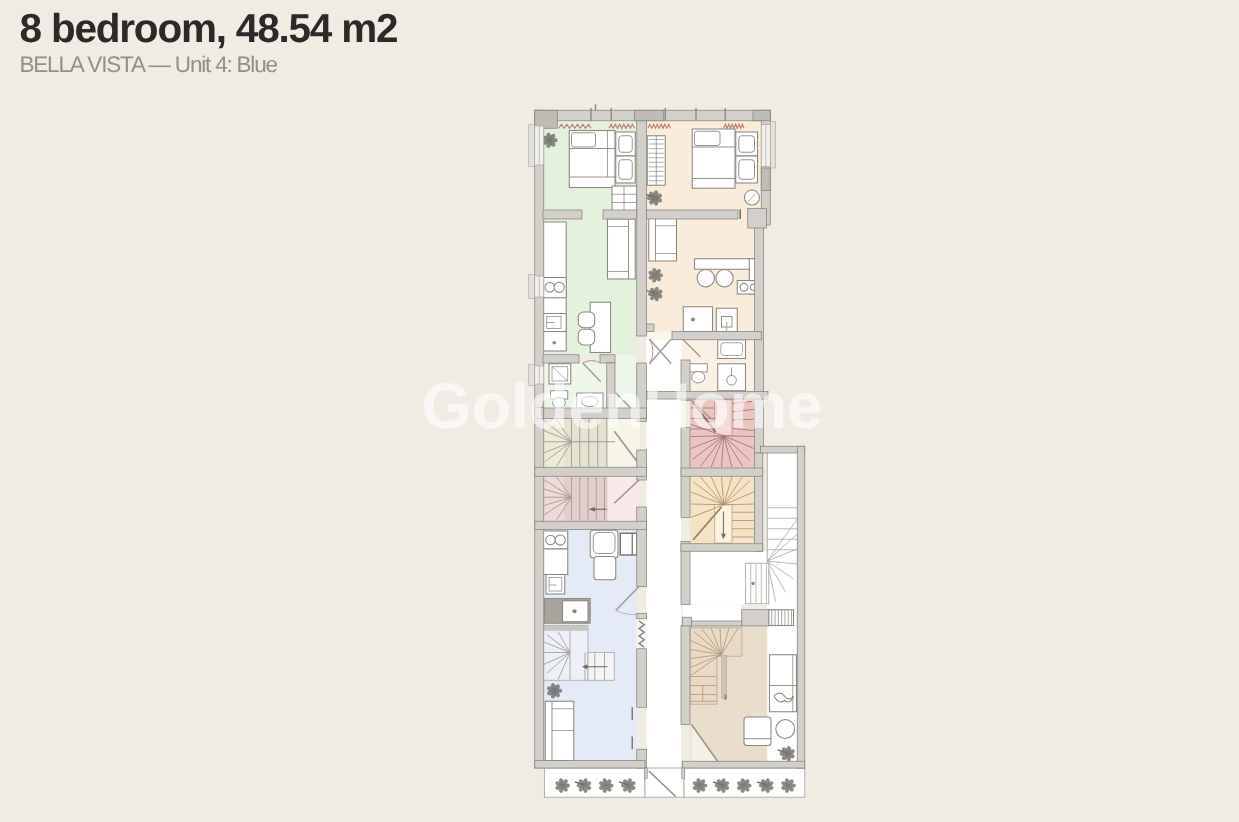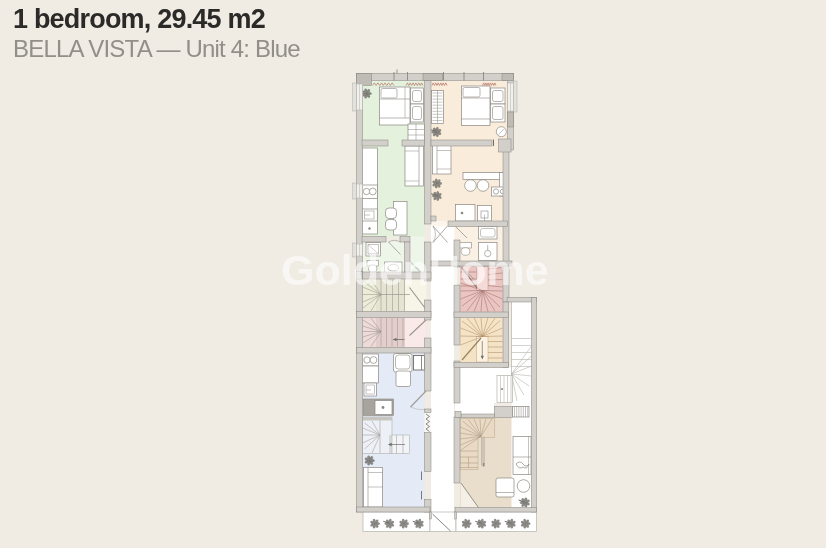--- a/index.html
+++ b/index.html
@@ -1,20 +1,20 @@
 <!DOCTYPE html>
 <html><head>
 <meta charset="utf-8">
 <style>
   html,body { margin:0; padding:0; }
   body { width:826px; height:548px; background:#f0ebe3; overflow:hidden;
          font-family:"Liberation Sans", sans-serif; }
   .title { position:absolute; left:13px; top:4px; font-size:27px; font-weight:bold;
            color:#2b2a28; letter-spacing:-0.8px; }
-  .subtitle { position:absolute; left:13px; top:35px; font-size:24px;
+  .subtitle { position:absolute; left:13px; top:35px; font-size:15px;
               color:#928f88; letter-spacing:-0.8px; }
   svg { position:absolute; left:0; top:0; }
 </style>
 </head>
 <body>
 <svg width="826" height="548" viewBox="0 0 826 548">
 <rect x="0" y="0" width="826" height="548" fill="#f0ebe3"></rect>
 
 <rect x="362.0" y="80.5" width="62.5" height="156.0" fill="#e4f1dd"></rect>
 
@@ -632,15 +632,15 @@
 <ellipse cx="524.8" cy="526.6" rx="2.0" ry="1.4" transform="rotate(103 524.8 526.6)" fill="#6f6e6a" opacity="0.8"></ellipse>
 <ellipse cx="522.8" cy="525.0" rx="2.0" ry="1.4" transform="rotate(154 522.8 525.0)" fill="#6f6e6a" opacity="0.8"></ellipse>
 <ellipse cx="522.8" cy="522.4" rx="2.0" ry="1.4" transform="rotate(206 522.8 522.4)" fill="#6f6e6a" opacity="0.8"></ellipse>
 <ellipse cx="524.8" cy="520.8" rx="2.0" ry="1.4" transform="rotate(257 524.8 520.8)" fill="#6f6e6a" opacity="0.8"></ellipse>
 <ellipse cx="527.4" cy="521.4" rx="2.0" ry="1.4" transform="rotate(309 527.4 521.4)" fill="#6f6e6a" opacity="0.8"></ellipse>
 <circle cx="525.5" cy="523.7" r="1.4" fill="#6f6e6a" opacity="0.9"></circle>
 
 <text x="281" y="285" font-family="Liberation Sans, sans-serif" font-size="43" font-weight="bold" fill="#ffffff" opacity="0.6" letter-spacing="0">GoldenHome</text>
 </svg>
 
-<div class="title">1 bedroom, 29.45 m2</div>
+<div class="title">8 bedroom, 48.54 m2</div>
 
 <div class="subtitle">BELLA VISTA — Unit 4: Blue</div>
 
 </body></html>

